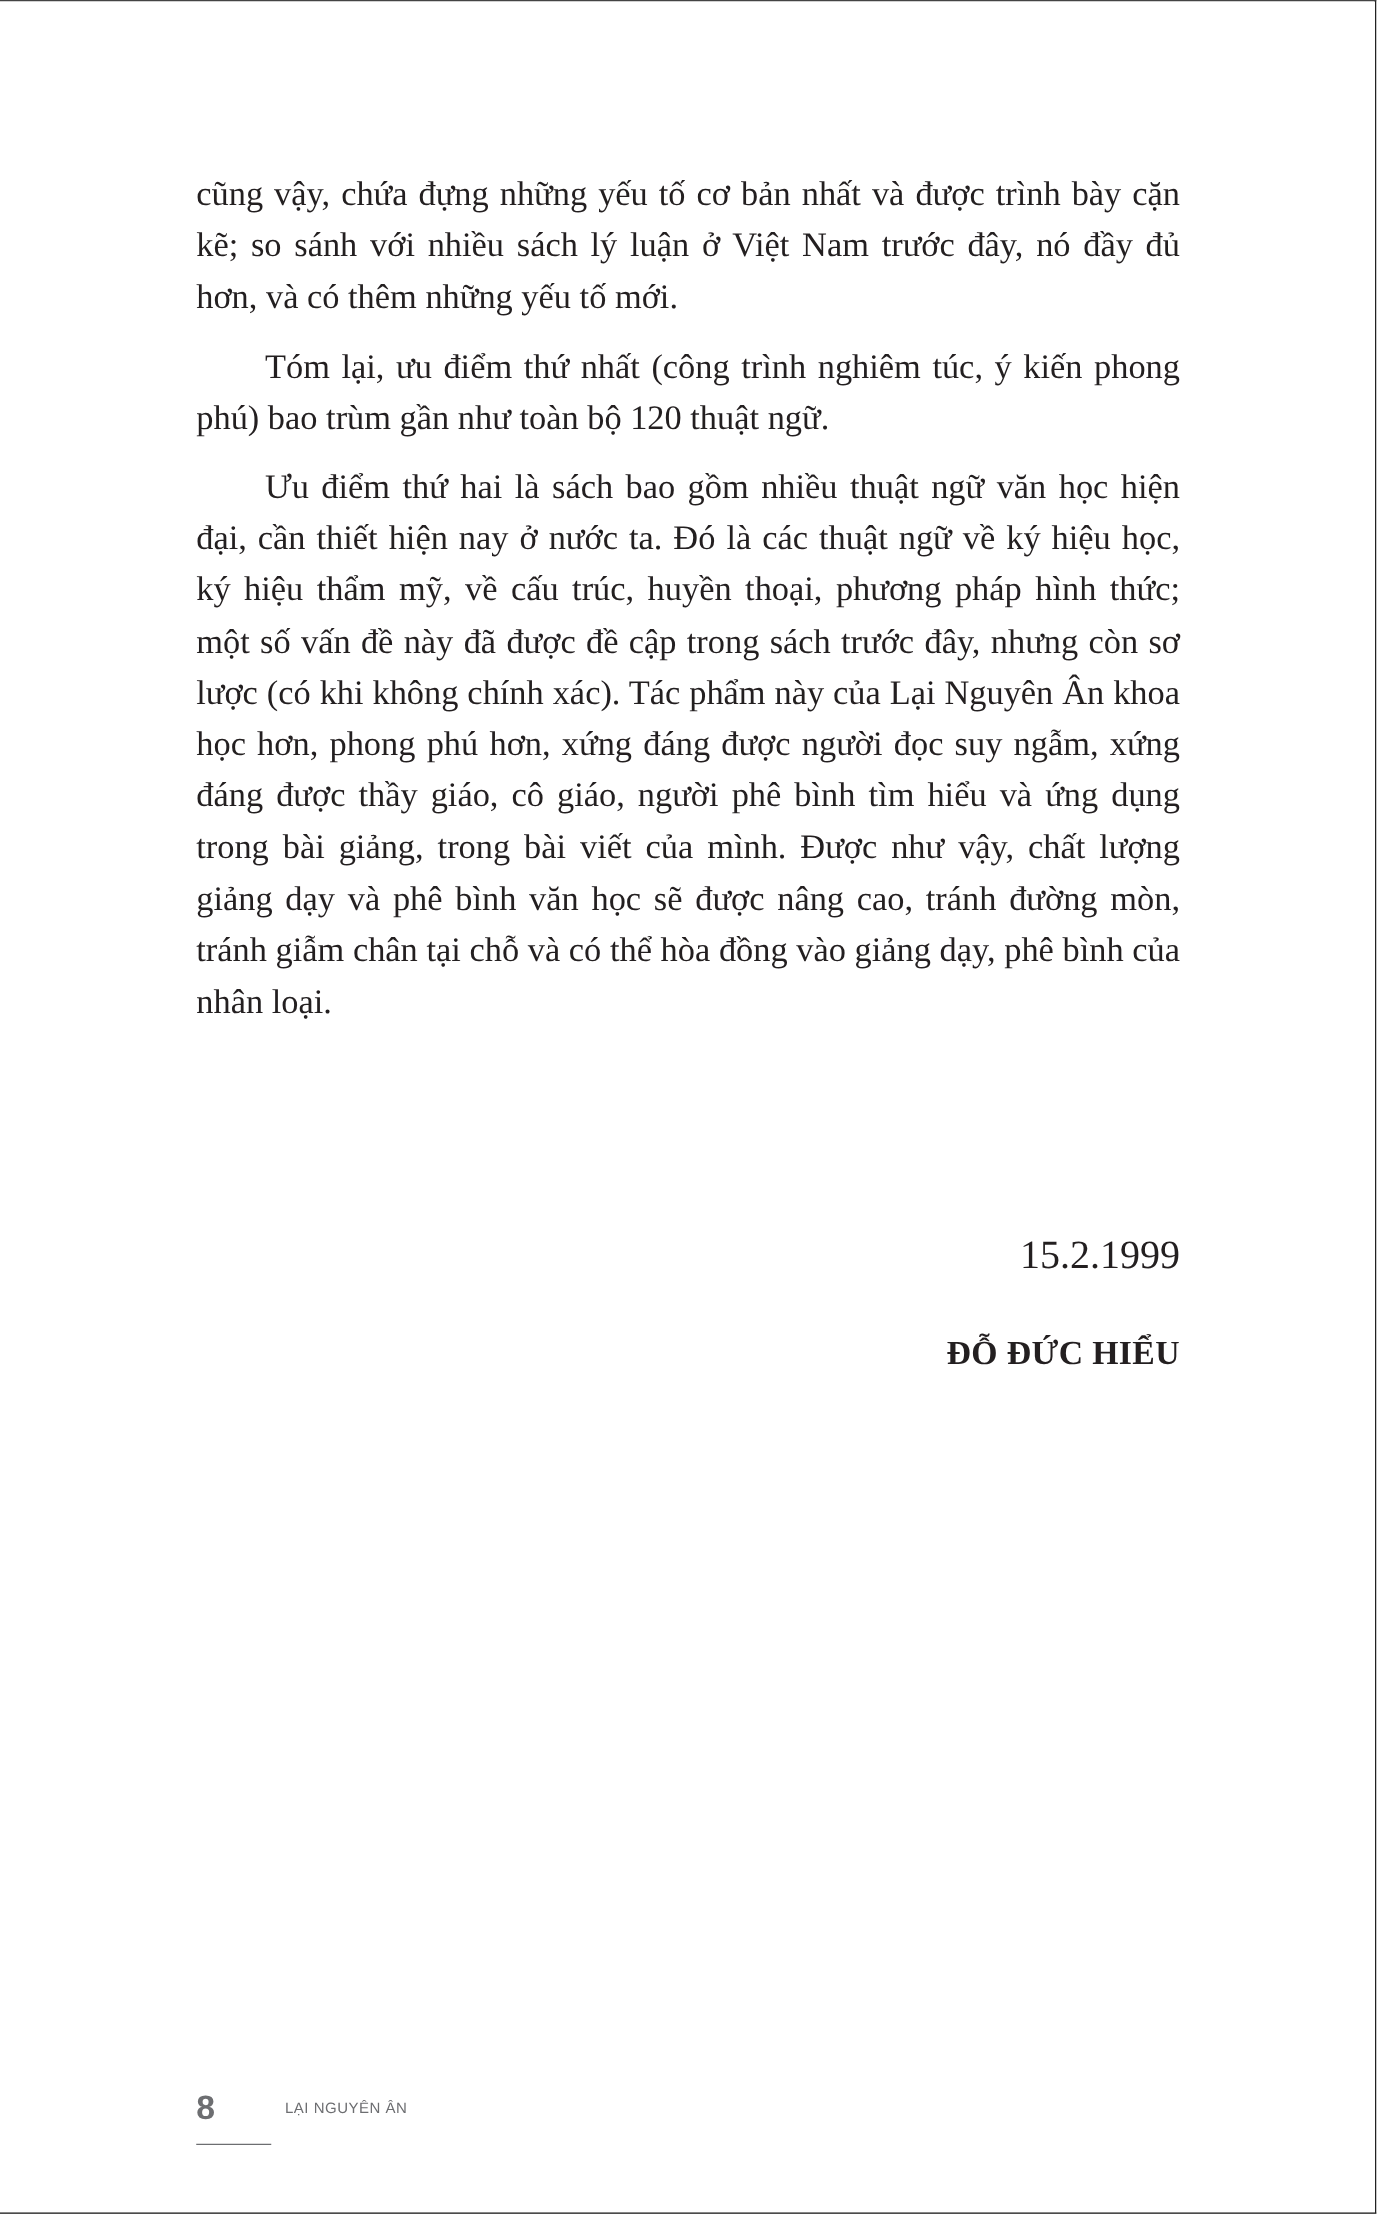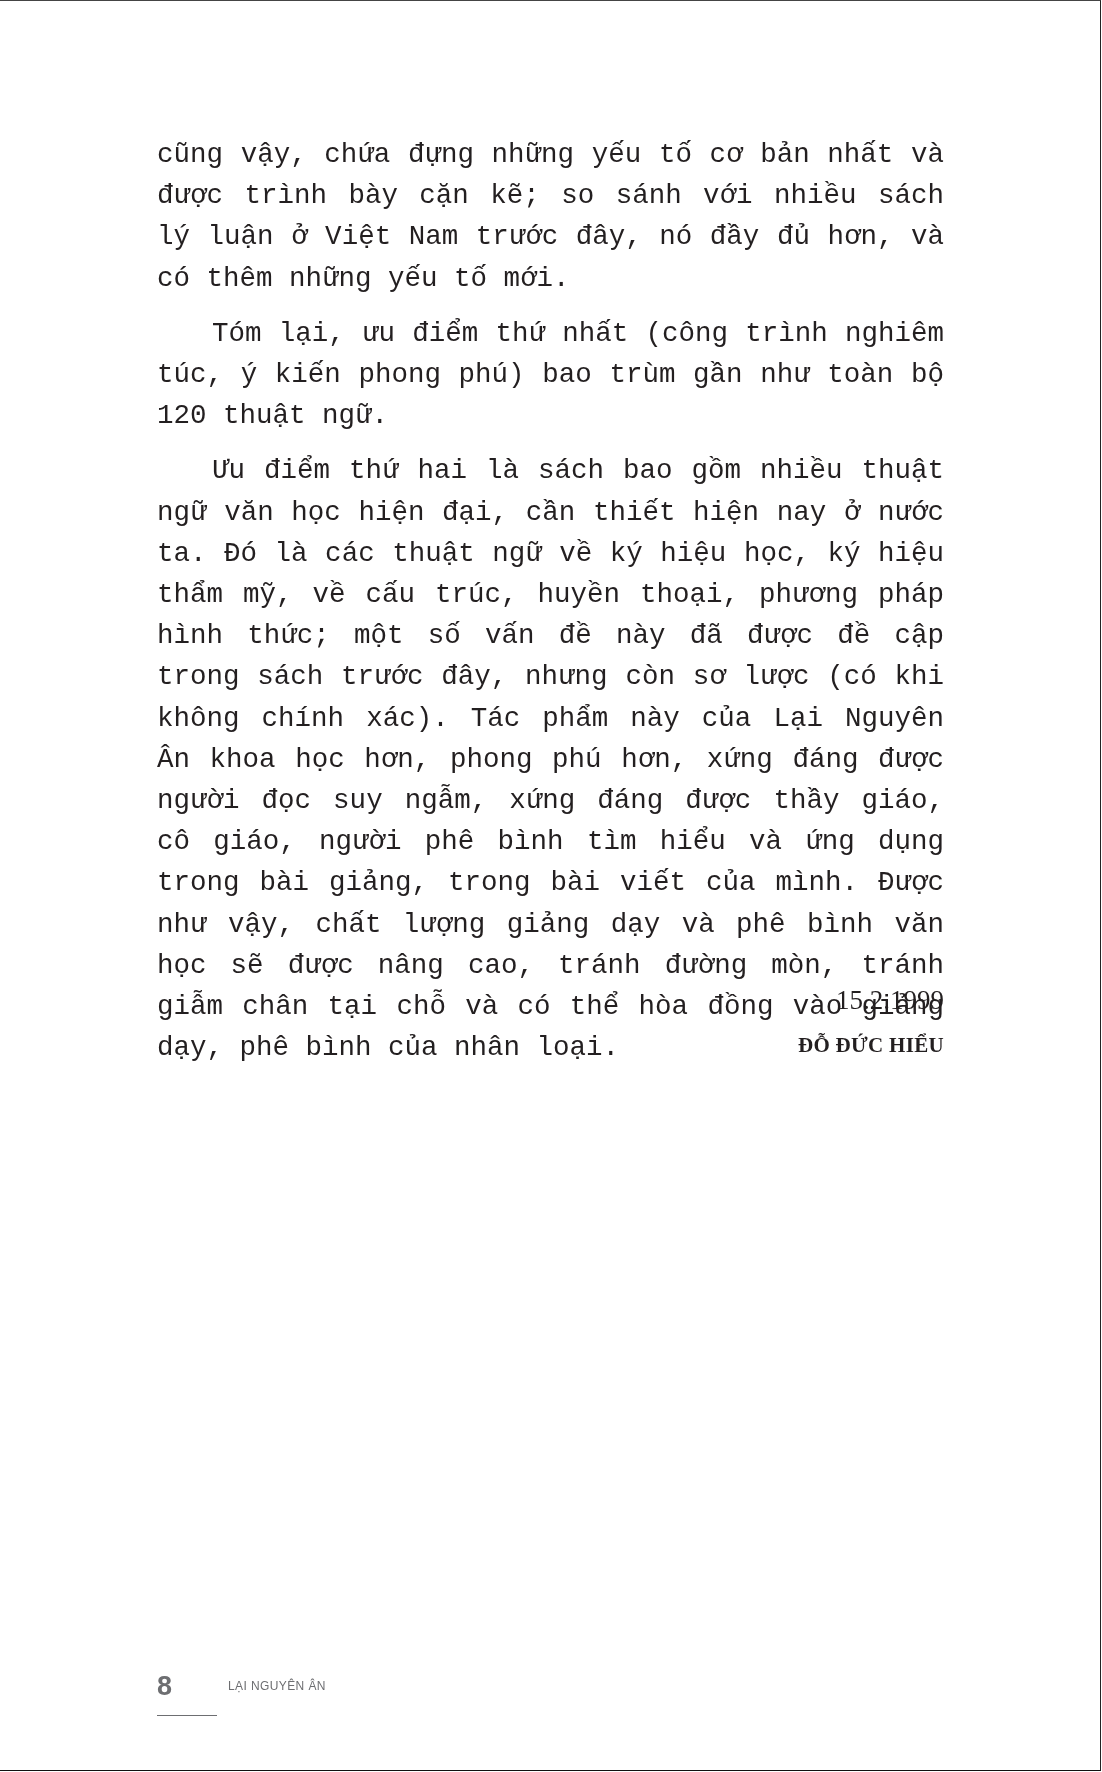--- a/index.html
+++ b/index.html
@@ -7,32 +7,32 @@
   .page {
     position: absolute; left: 0; top: 0; width: 1101px; height: 1771px;
     background: #ffffff;
     border-top: 1px solid #444444;
     border-right: 1px solid #222222;
     border-bottom: 1px solid #111111;
     box-sizing: border-box;
   }
   .body-text {
     position: absolute; left: 157px; top: 133px; width: 787px;
-    font-family: Liberation Mono, monospace;
+    font-family: Liberation Serif, serif;
     font-size: 27.5px; line-height: 41.2px; color: #231f20;
     text-align: justify;
   }
   .para { margin: 0 0 14px 0; text-align: justify; text-align-last: left; }
   .para.indent { text-indent: 55px; }
   .signature {
     position: absolute; left: 157px; width: 787px; text-align: right;
     font-family: "Liberation Serif", "DejaVu Serif", serif; color: #231f20;
   }
-  .sig-date { top: 984px; font-size: 27px; }
-  .sig-name { top: 1032px; font-size: 21px; font-weight: bold; letter-spacing: 0.3px; }
+  .sig-date { top: 984px; font-size: 32px; }
+  .sig-name { top: 1066px; font-size: 27px; font-weight: bold; letter-spacing: 0.3px; }
   .footer { position: absolute; left: 157px; top: 1670px; height: 50px; width: 400px; }
   .page-number {
     position: absolute; left: 0; top: 0;
     font-family: "Liberation Sans", "DejaVu Sans", sans-serif;
     font-size: 27px; font-weight: bold; color: #6d6e71;
   }
   .running-head {
     position: absolute; left: 71px; top: 8px;
     font-family: "Liberation Sans", "DejaVu Sans", sans-serif;
     font-size: 12px; color: #6d6e71; letter-spacing: 0.4px;

